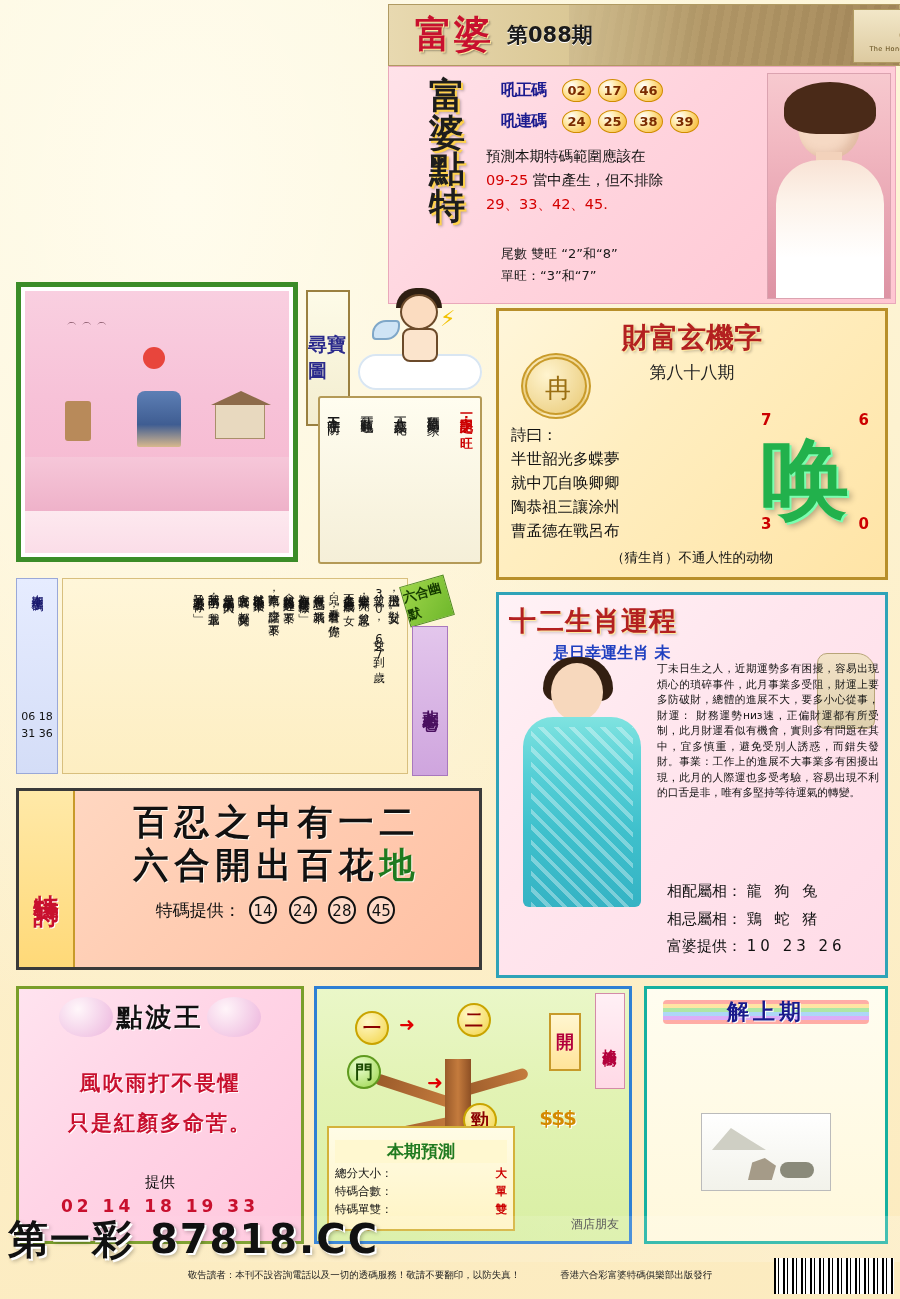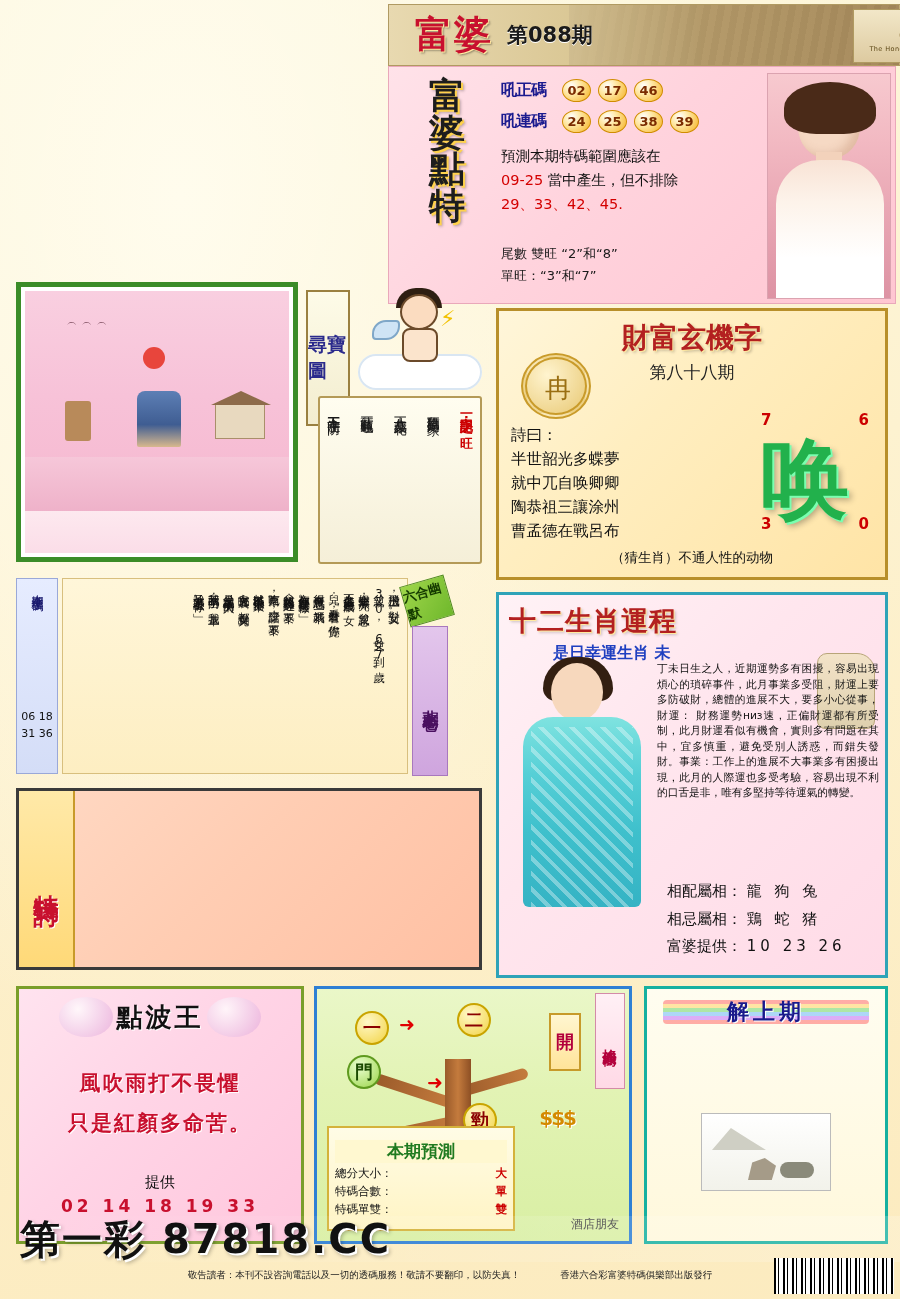--- a/index.html
+++ b/index.html
@@ -74,21 +74,21 @@
   .nums-block { position: absolute; left: 112px; top: 12px; width: 268px; }
   .numrow { display: flex; align-items: center; gap: 7px; margin-bottom: 8px; }
   .numrow .lbl { font-size: 16px; font-weight: bold; color: #1b1b8f; width: 54px; letter-spacing: -1px; }
   .ball {
     width: 29px; height: 23px; border-radius: 50%;
     background: radial-gradient(circle at 32% 28%, #ffffff 0%, #ffe9a8 35%, #f5b01f 100%);
     border: 1px solid #d08c00;
     display: flex; align-items: center; justify-content: center;
     font-size: 13px; font-weight: bold; color: #7a2b00;
   }
-  .pred-txt { position: absolute; left: 112px; top: 78px; width: 270px; font-size: 14.5px; color: #111; line-height: 1.65; }
+  .pred-txt { position: absolute; left: 97px; top: 78px; width: 270px; font-size: 14.5px; color: #111; line-height: 1.65; }
   .pred-txt .rd { color: #d40000; }
   .tail-box { position: absolute; left: 112px; top: 176px; width: 268px; font-size: 13px; color: #1a1a1a; line-height: 1.7; }
   .girl1 {
     position: absolute; right: 4px; top: 6px; width: 124px; height: 226px;
     background: linear-gradient(180deg, #f7c9cf 0%, #f2b9c2 30%, #e9a7b4 60%, #dd93a4 100%);
     border: 1px solid #dba3b0; overflow: hidden;
   }
   .girl1::before {
     content: ""; position: absolute; left: 30px; top: 16px; width: 62px; height: 68px;
     border-radius: 50% 50% 45% 45%; background: #f6d9c4;
@@ -390,21 +390,21 @@
 
   
   .banner {
     position: absolute; left: 0; top: 1216px; width: 900px; height: 46px;
     background: linear-gradient(90deg, rgba(255,255,255,.0), rgba(255,255,255,.2));
     display: flex; align-items: center;
   }
   .banner .btxt {
     font-size: 40px; font-weight: bold; color: #111;
     text-shadow: 2px 2px 0 #fff, 3px 3px 4px rgba(0,0,0,.3);
-    letter-spacing: 2px; padding-left: 20px;
+    letter-spacing: 2px; padding-left: 8px;
   }
   .footnote {
     position: absolute; left: 0; top: 1262px; width: 900px; height: 37px;
     font-size: 9.5px; color: #222; text-align: center; padding-top: 6px; line-height: 1.5;
   }
   .footnote .r1 { display: flex; justify-content: center; gap: 40px; }
   .barcode {
     position: absolute; right: 6px; top: 1258px; width: 120px; height: 36px;
     background: repeating-linear-gradient(90deg, #000 0 2px, #fff 2px 4px, #000 4px 5px, #fff 5px 9px);
   }
@@ -546,20 +546,33 @@
     <div class="vcol">子就怎麼看上了你。」</div>
   </div>
   <div class="greentab">六合幽默</div>
   <div class="purpletab">
     <div class="v">悲劇老爸</div>
   </div>
 
   <div class="poempanel">
     <div class="sidelbl">
       <div class="v">特碼詩</div>
+    </div>
+    <div class="body2">
+      <div class="bigline">百忍之中有一二</div>
+      <div class="bigline">
+        <span>六合開出百花</span><span class="g">地</span>
+      </div>
+      <div class="provide">
+        <span>特碼提供：</span>
+        <span class="cb">14</span>
+        <span class="cb">24</span>
+        <span class="cb">28</span>
+        <span class="cb">45</span>
+      </div>
     </div>
   </div>
 
   <div class="zodiac">
     <div class="z-title">十二生肖運程</div>
     <div class="z-sub">是日幸運生肖 未</div>
     <div class="z-girl">
       <div class="hair2"></div>
       <div class="head2"></div>
       <div class="dress"></div>

